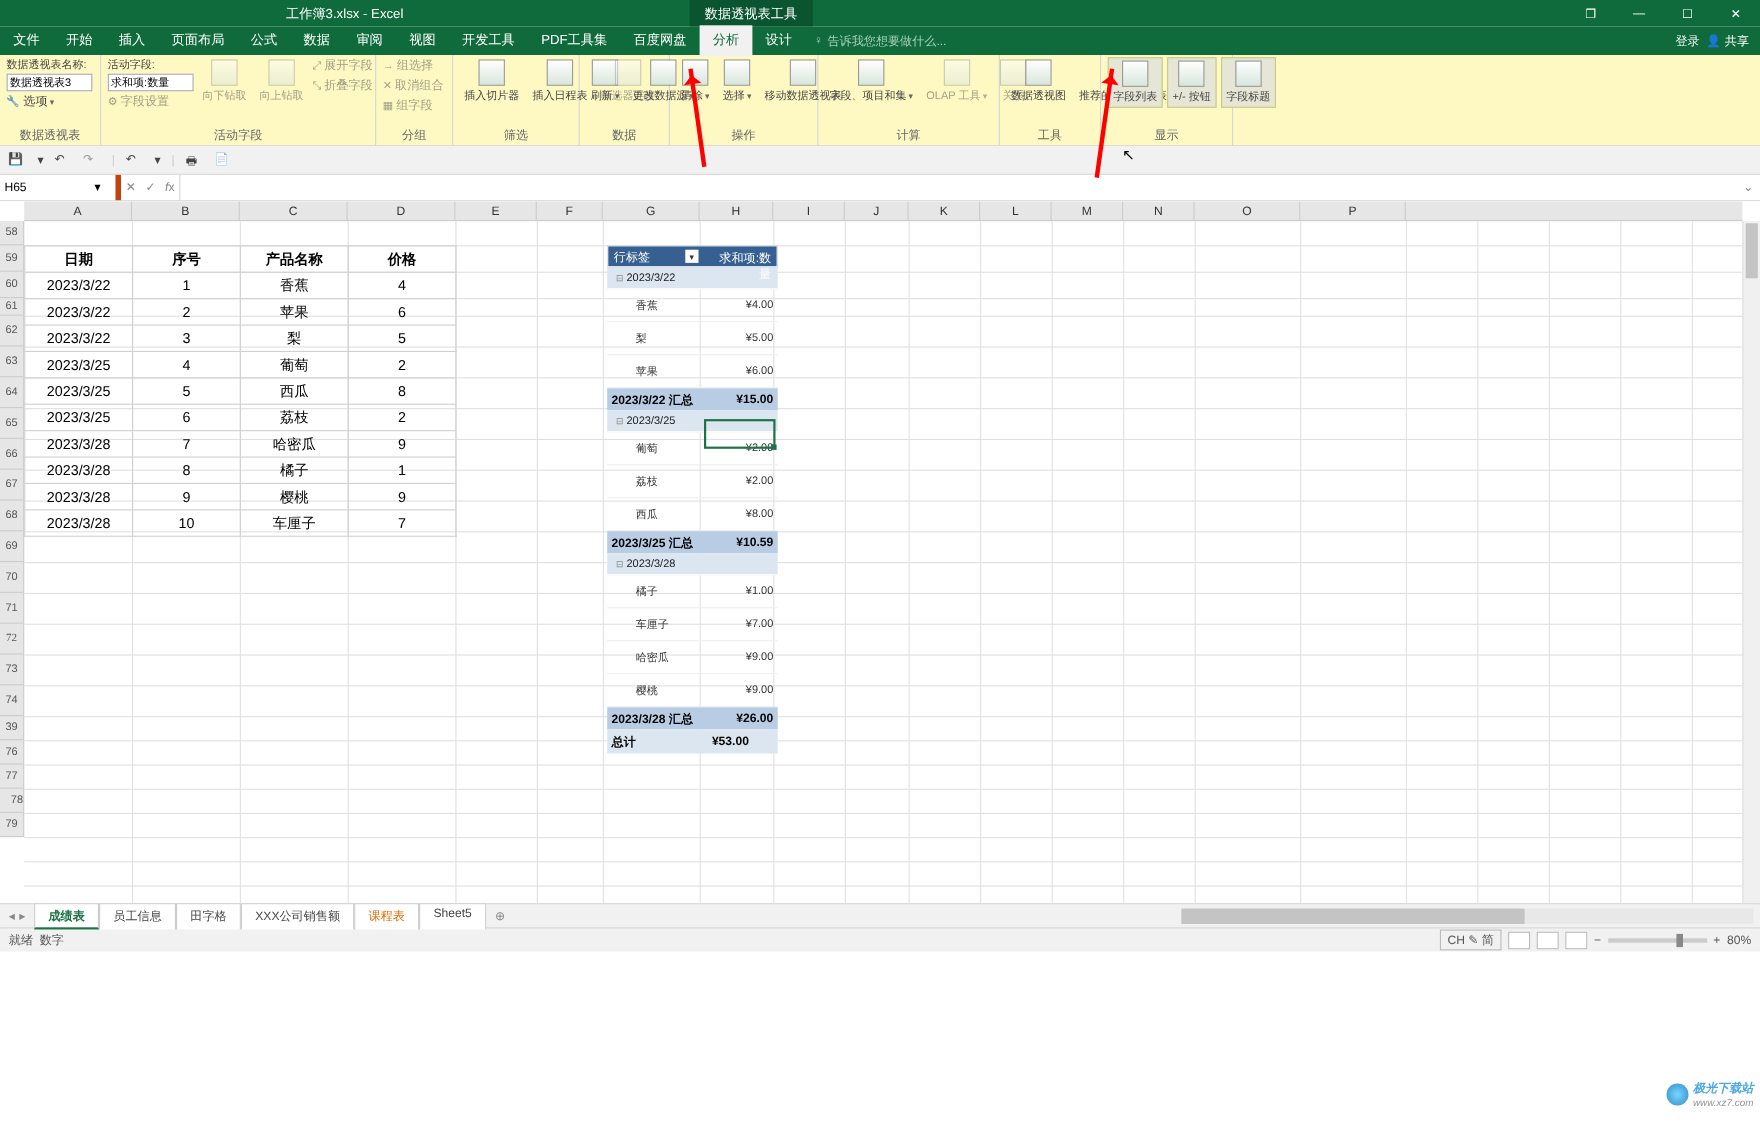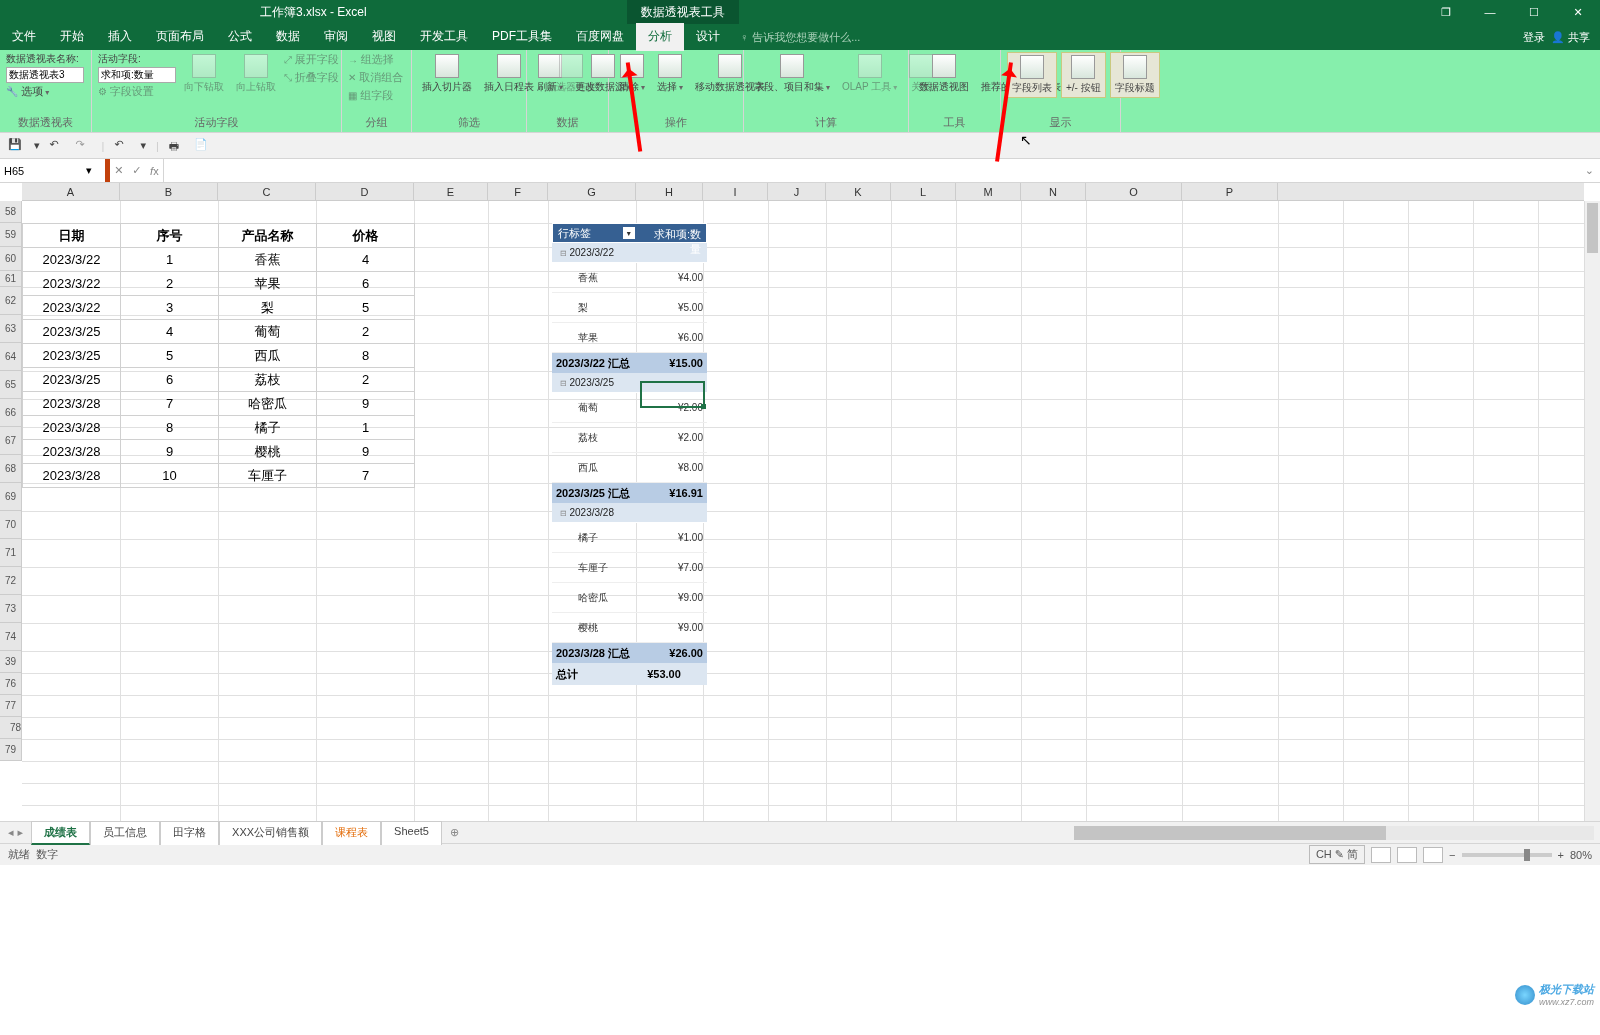--- a/index.html
+++ b/index.html
@@ -8,21 +8,21 @@
 .titlebar .left{flex:1;display:flex;align-items:center;}
 .titlebar .doc{margin-left:260px;font-size:12px;}
 .titlebar .context{background:#0a5530;padding:0 14px;height:24px;line-height:24px;margin-left:260px;font-size:12px;}
 .titlebar .winbtns{display:flex;}
 .titlebar .wb{width:44px;height:24px;display:flex;align-items:center;justify-content:center;color:#fff;}
 .menubar{background:#0f6b3b;height:26px;display:flex;align-items:center;color:#fff;}
 .menubar .tab{padding:5px 12px 6px;font-size:12px;cursor:pointer;}
 .menubar .tab.active{background:#f1f1f1;color:#0f6b3b;}
 .menubar .right{margin-left:auto;display:flex;align-items:center;padding:5px 10px;color:#fff;}
 .menubar .tell{color:#a9d0b8;display:flex;align-items:center;gap:4px;margin-left:8px;padding:5px 0;}
-.ribbon{background:#86efac;border-bottom:1px solid #d5d5d5;height:83px;display:flex;}
+.ribbon{background:#fef9c3;border-bottom:1px solid #d5d5d5;height:83px;display:flex;}
 .grp{border-right:1px solid #d5d5d5;display:flex;flex-direction:column;justify-content:space-between;padding:2px 6px 0;}
 .grp .gbody{flex:1;display:flex;align-items:flex-start;gap:4px;}
 .grp .glabel{text-align:center;color:#666;font-size:11px;padding-bottom:2px;}
 .tinytxt{font-size:10px;color:#444;white-space:nowrap;}
 .inputsmall{height:16px;border:1px solid #aaa;background:#fff;font-size:10px;padding:0 2px;width:78px;}
 .rbtn{display:flex;flex-direction:column;align-items:center;gap:2px;padding:2px 4px;color:#444;text-align:center;}
 .rbtn .ic{width:24px;height:24px;border:1px solid #999;background:linear-gradient(#fff,#d8e6dc);}
 .disabled{opacity:.5}
 .highlight{background:#e6e6d6;border:1px solid #c9c97f;}
 .qat{background:#f1f1f1;height:26px;border-bottom:1px solid #d5d5d5;display:flex;align-items:center;gap:10px;padding:0 8px;color:#444;}
@@ -313,21 +313,21 @@
       <div style="height: 28px; line-height: 28px;">62</div>
       <div style="height: 28px; line-height: 28px;">63</div>
       <div style="height: 28px; line-height: 28px;">64</div>
       <div style="height: 28px; line-height: 28px;">65</div>
       <div style="height: 28px; line-height: 28px;">66</div>
       <div style="height: 28px; line-height: 28px;">67</div>
       <div style="height: 28px; line-height: 28px;">68</div>
       <div style="height: 28px; line-height: 28px;">69</div>
       <div style="height: 28px; line-height: 28px;">70</div>
       <div style="height: 28px; line-height: 28px;">71</div>
-      <div style="height: 28px; line-height: 28px;">72</div>
+      <div style="height: 28px; line-height: 28px; font-family: Liberation Serif, serif;">72</div>
       <div style="height: 28px; line-height: 28px;">73</div>
       <div style="height: 28px; line-height: 28px;">74</div>
       <div style="height: 22px; line-height: 22px;">39</div>
       <div style="height: 22px; line-height: 22px;">76</div>
       <div style="height: 22px; line-height: 22px;">77</div>
       <div style="height: 22px; line-height: 22px; text-align: right;">78</div>
       <div style="height: 22px; line-height: 22px;">79</div>
     </div>
   <div class="cells">
     <div class="gridlines" id="gridlines">
@@ -482,21 +482,21 @@
           <div class="pivrow">
             <div class="n">荔枝</div>
             <div class="v">¥2.00</div>
           </div>
           <div class="pivrow">
             <div class="n">西瓜</div>
             <div class="v">¥8.00</div>
           </div>
           <div class="pivsub">
             <div class="n">2023/3/25 汇总</div>
-            <div class="v">¥16.91</div>
+            <div class="v">¥10.59</div>
           </div>
           <div class="pivdate"><span style="color:#888;font-size:8px">⊟</span> 2023/3/28</div>
           <div class="pivrow">
             <div class="n">橘子</div>
             <div class="v">¥1.00</div>
           </div>
           <div class="pivrow">
             <div class="n">车厘子</div>
             <div class="v">¥7.00</div>
           </div>

